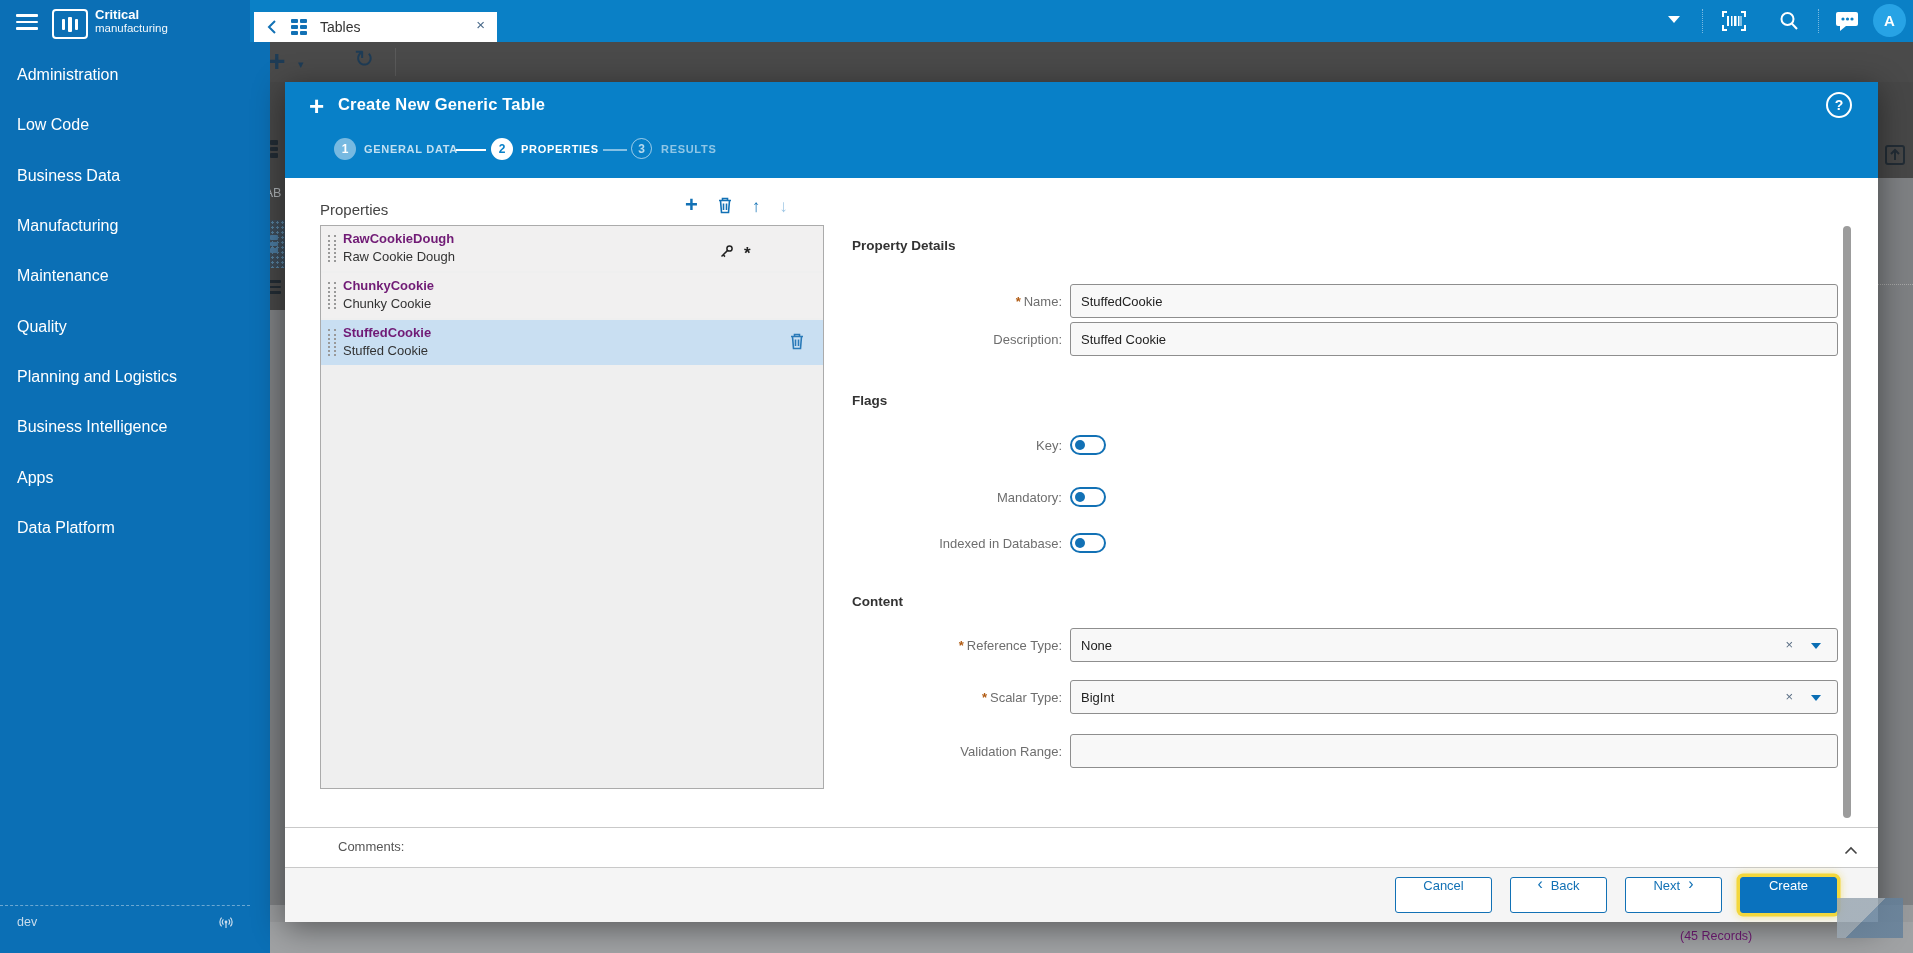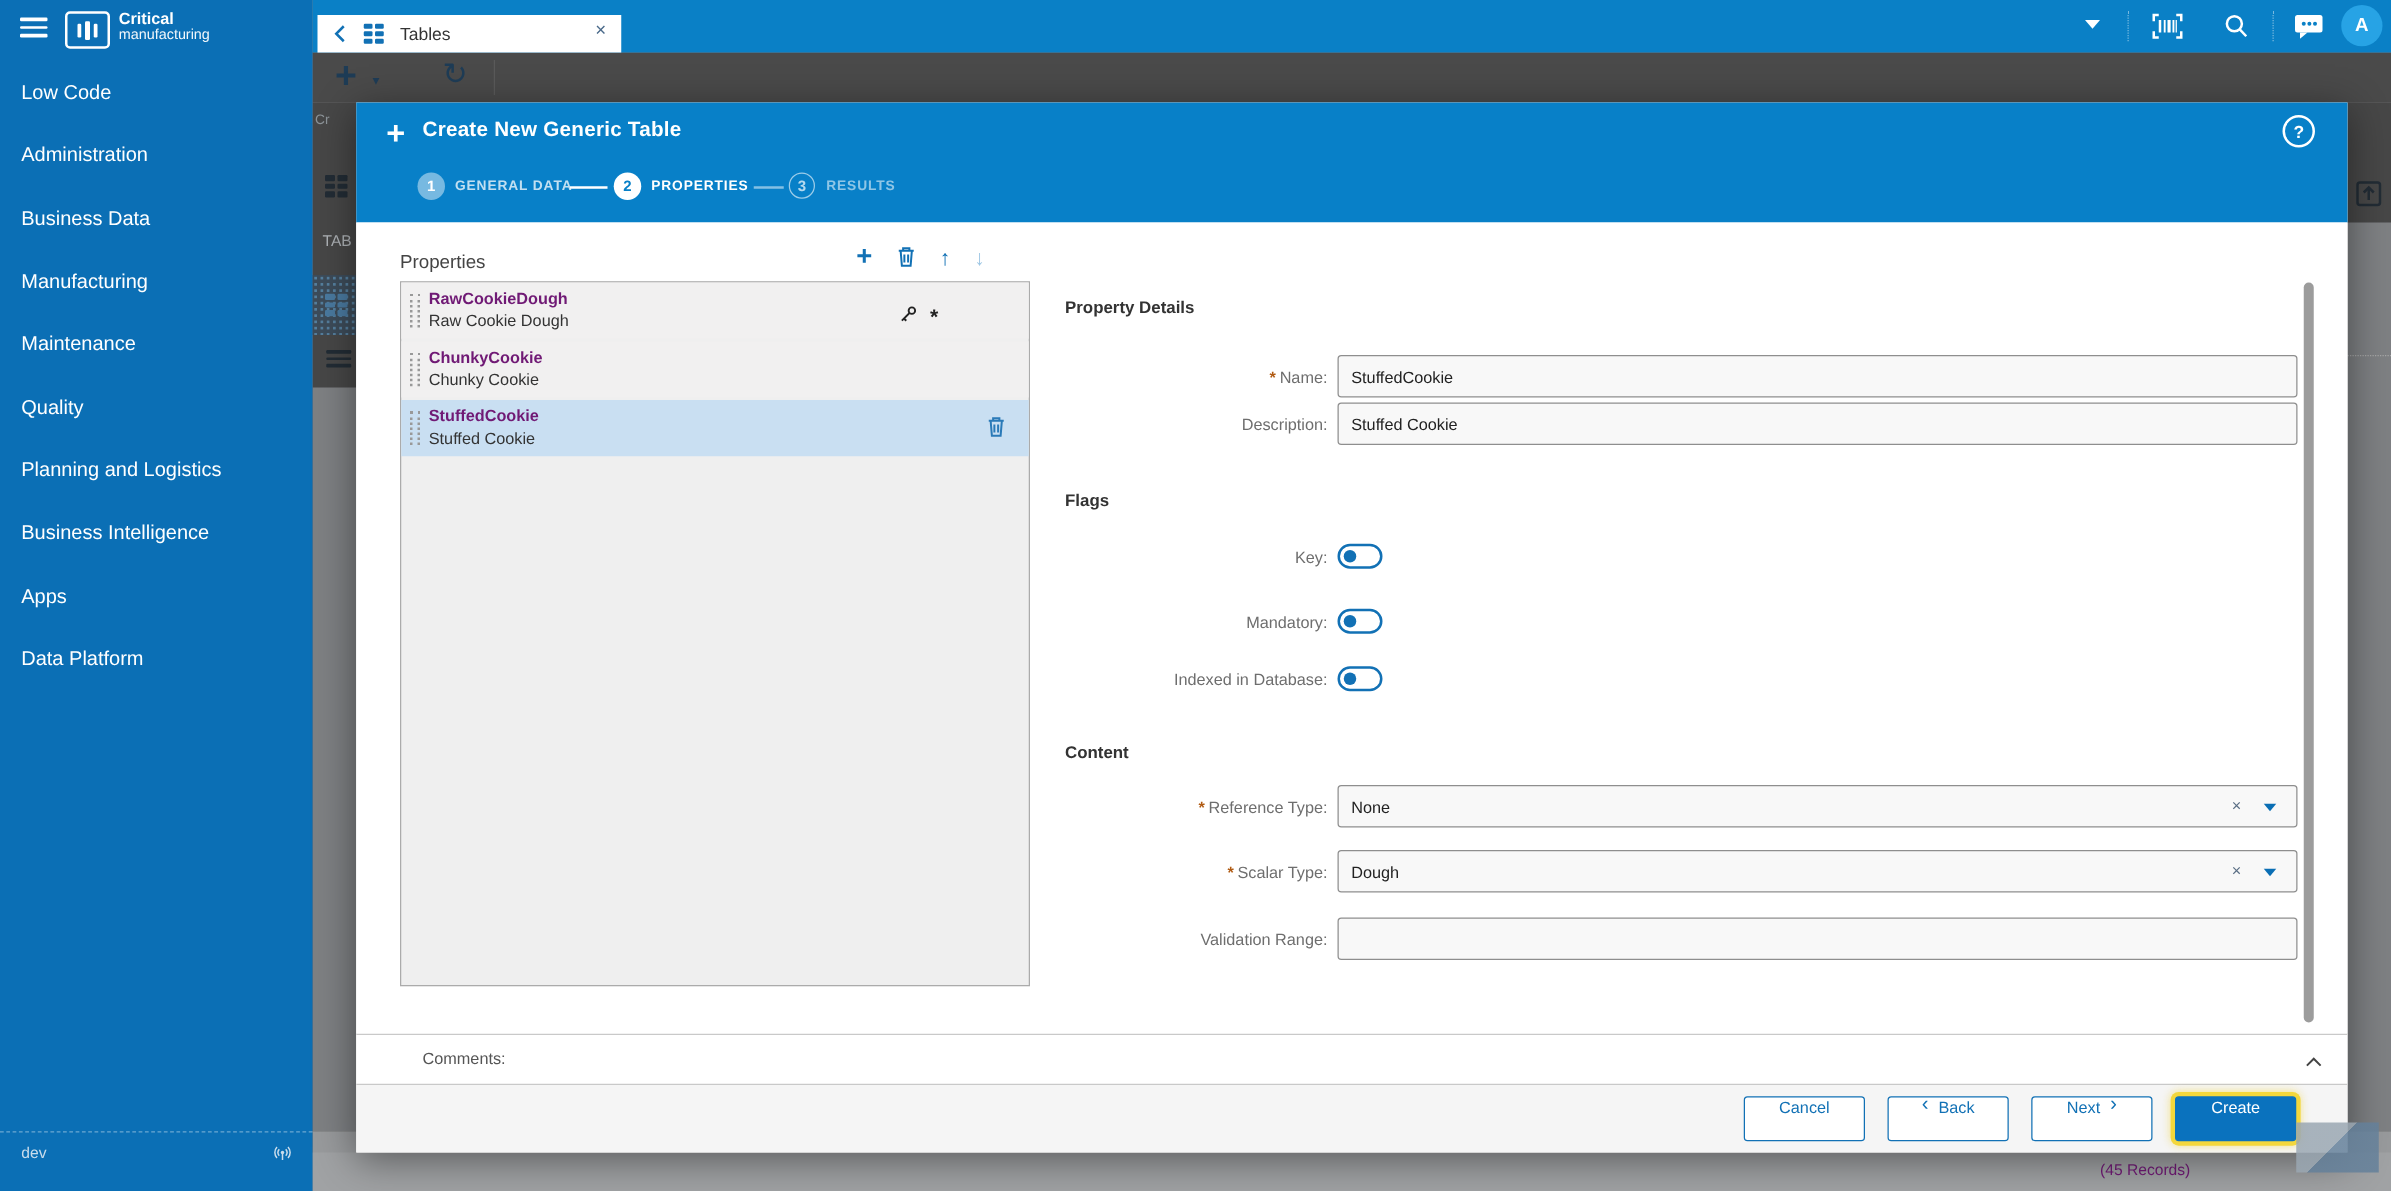--- a/index.html
+++ b/index.html
@@ -1,21 +1,21 @@
 <!DOCTYPE html>
 <html><head>
 <meta charset="utf-8">
 <style>
   html,body{margin:0;padding:0;background:#222;}
   .stage{position:relative;width:1913px;height:953px;overflow:hidden;
          font-family:"Liberation Sans",sans-serif;background:#7E8083;}
   .abs{position:absolute;}
 
   
-  .sidebar{left:0;top:0;width:250px;height:953px;background:#0B6FB5;z-index:5;}
+  .sidebar{left:0;top:0;width:270px;height:953px;background:#0B6FB5;z-index:5;}
   .side-header{position:absolute;left:0;top:0;width:250px;height:44px;}
   .hamburger{position:absolute;left:16px;top:14px;width:22px;height:16px;cursor:pointer;}
   .hamburger span{display:block;height:2.5px;background:#fff;margin-bottom:4px;border-radius:1px;}
   .logo-box{position:absolute;left:52px;top:9px;width:32px;height:26px;border:2.5px solid #fff;border-radius:4px;
             display:flex;align-items:center;justify-content:center;gap:3px;}
   .logo-box i{display:block;width:3.5px;background:#fff;border-radius:1px;}
   .logo-box i:nth-child(1){height:11px}.logo-box i:nth-child(2){height:15px}.logo-box i:nth-child(3){height:11px}
   .brand-text{position:absolute;left:95px;top:8px;color:#fff;line-height:1.05;}
   .brand-text .b1{font-size:13px;font-weight:bold;}
   .brand-text .b2{font-size:11.5px;font-weight:300;opacity:.95;}
@@ -158,22 +158,22 @@
           <i></i>
           <i></i>
           <i></i>
         </div>
       <div class="brand-text">
         <div class="b1">Critical</div>
         <div class="b2">manufacturing</div>
       </div>
     </div>
     <ul class="menu">
+      <li>Administration</li>
       <li>Low Code</li>
-      <li>Administration</li>
       <li>Business Data</li>
       <li>Manufacturing</li>
       <li>Maintenance</li>
       <li>Quality</li>
       <li>Planning and Logistics</li>
       <li>Business Intelligence</li>
       <li>Apps</li>
       <li>Data Platform</li>
     </ul>
     <div class="env-bar">
@@ -413,21 +413,21 @@
           <span class="flabel"><span class="req">*</span><span>Reference Type:</span></span>
           <span class="finput">
             <span class="val">None</span>
             <span class="sel-x">×</span>
             <span class="sel-caret"></span>
           </span>
         </div>
         <div class="frow" style="top:502px">
           <span class="flabel"><span class="req">*</span><span>Scalar Type:</span></span>
           <span class="finput">
-            <span class="val">Dough</span>
+            <span class="val">BigInt</span>
             <span class="sel-x">×</span>
             <span class="sel-caret"></span>
           </span>
         </div>
         <div class="frow" style="top:556px">
           <span class="flabel">Validation Range:</span>
           <span class="finput">
               <span class="val"></span>
             </span>
         </div>

